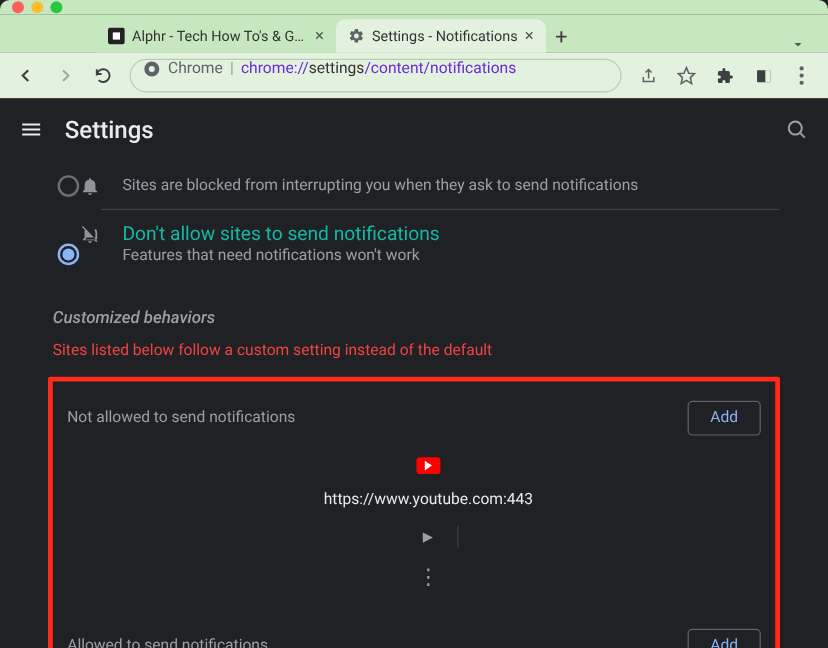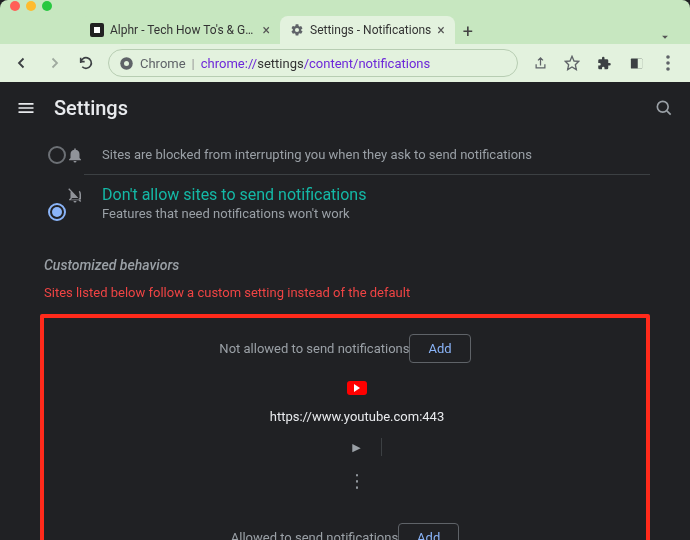--- a/index.html
+++ b/index.html
@@ -21,21 +21,21 @@
     .tab-favicon { width: 14px; height: 14px; flex-shrink: 0; display: flex; align-items: center; justify-content: center; }
     .tab-title { white-space: nowrap; overflow: hidden; text-overflow: ellipsis; flex: 1; }
     .tab-close { font-size: 14px; color: #555; cursor: pointer; }
     .new-tab-btn { font-size: 18px; color: #444; padding: 2px 8px; cursor: pointer; }
     .tab-overflow { margin-left: auto; padding: 0 10px; color: #555; }
 
     
     .toolbar { height: 38px; background: #e3f2de; display: flex; align-items: center; padding: 0 8px; gap: 4px; }
     .nav-btn { width: 28px; height: 28px; display: flex; align-items: center; justify-content: center; color: #5f6368; border-radius: 50%; cursor: pointer; }
     .nav-btn.disabled { opacity: 0.4; }
-    .address-bar { flex: 1; display: flex; align-items: center; height: 28px; background: #e3f2de; border: 1px solid #b7cdb2; border-radius: 14px; padding: 0 10px; font-size: 13px; color: #666; gap: 6px; margin: 0 4px; }
+    .address-bar { flex: 1; display: flex; align-items: flex-start; height: 28px; background: #e3f2de; border: 1px solid #b7cdb2; border-radius: 14px; padding: 0 10px; font-size: 13px; color: #666; gap: 6px; margin: 0 4px; }
     .addr-chrome { color: #5f6368; }
     .addr-sep { color: #999; }
     .addr-url .dim { color: #6d28d9; }
     .addr-url .strong { color: #333; }
     .toolbar-icon { width: 28px; height: 28px; display: flex; align-items: center; justify-content: center; color: #5f6368; cursor: pointer; }
 
     
     .settings-header { height: 52px; background: #202124; display: flex; align-items: center; padding: 0 16px; gap: 18px; border-bottom: 1px solid rgba(255,255,255,0.0); }
     .burger { color: #9aa0a6; cursor: pointer; }
     .settings-title { color: #e8eaed; font-size: 20px; font-weight: 500; flex: 1; }
@@ -51,21 +51,21 @@
     .radio-texts .t1 { color: #14b8a6; font-size: 16px; }
     .radio-texts .t2 { color: #9aa0a6; font-size: 13px; margin-top: 2px; }
     .radio-body { display:flex; gap: 14px; flex:1; }
     .hr { border: none; border-top: 1px solid #3c4043; margin-left: 44px; }
 
     .section-label { font-size: 14px; color: #9aa0a6; font-weight: 500; margin-top: 26px; padding-left: 4px; font-style: italic;}
     .section-desc { font-size: 13px; color: #ef4444; margin-top: 12px; padding-left: 4px; }
 
     .highlight-box { border: 4px solid #ff2a1b; border-radius: 2px; margin-top: 14px; padding: 10px 12px 18px 12px; }
 
-    .list-header { display: flex; align-items: center; justify-content: center; padding: 6px 0 8px 0; }
+    .list-header { display: flex; align-items: center; justify-content: space-between; padding: 6px 0 8px 0; }
     .list-header .label { font-size: 13px; color: #9aa0a6; }
     .add-btn { border: 1px solid #5f6368; color: #8ab4f8; background: transparent; border-radius: 4px; padding: 6px 18px; font-size: 13px; cursor: pointer; }
 
     .site-row { display: flex; align-items: center; padding: 10px 0 10px 24px; gap: 14px; flex-direction: column; }
     .yt-favicon { width: 20px; height: 14px; background: #ff0000; border-radius: 3px; position: relative; flex-shrink:0; }
     .yt-favicon::after { content:""; position:absolute; left:7px; top:3px; border-left: 6px solid #fff; border-top: 4px solid transparent; border-bottom: 4px solid transparent; }
     .site-url { color: #e8eaed; font-size: 13px; flex: 1; }
     .row-caret { color: #9aa0a6; font-size: 11px; padding: 0 20px; border-right:1px solid #3c4043; height:18px; display:flex; align-items:center;}
     .row-menu { color: #9aa0a6; font-size: 18px; padding: 0 12px; cursor:pointer; }
 

